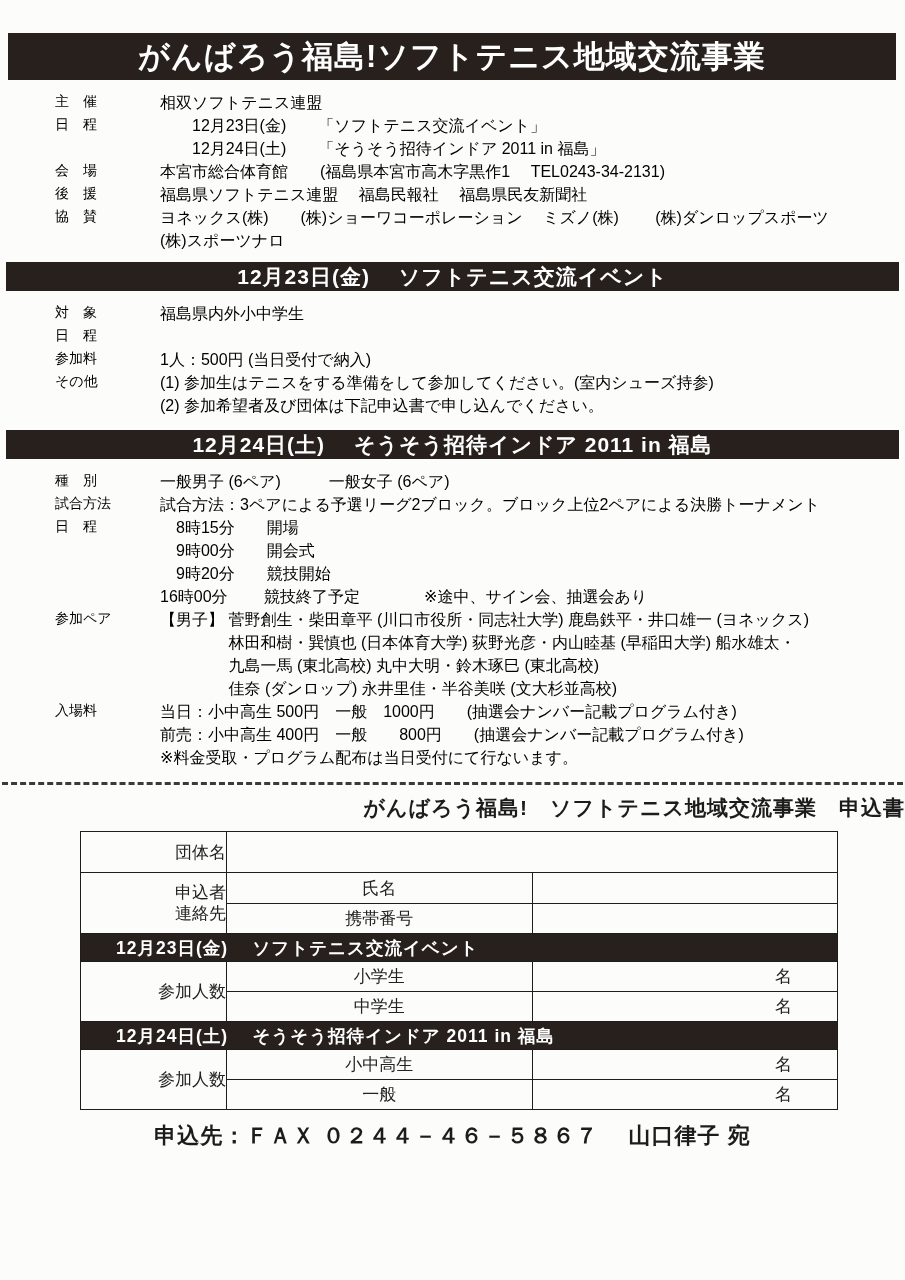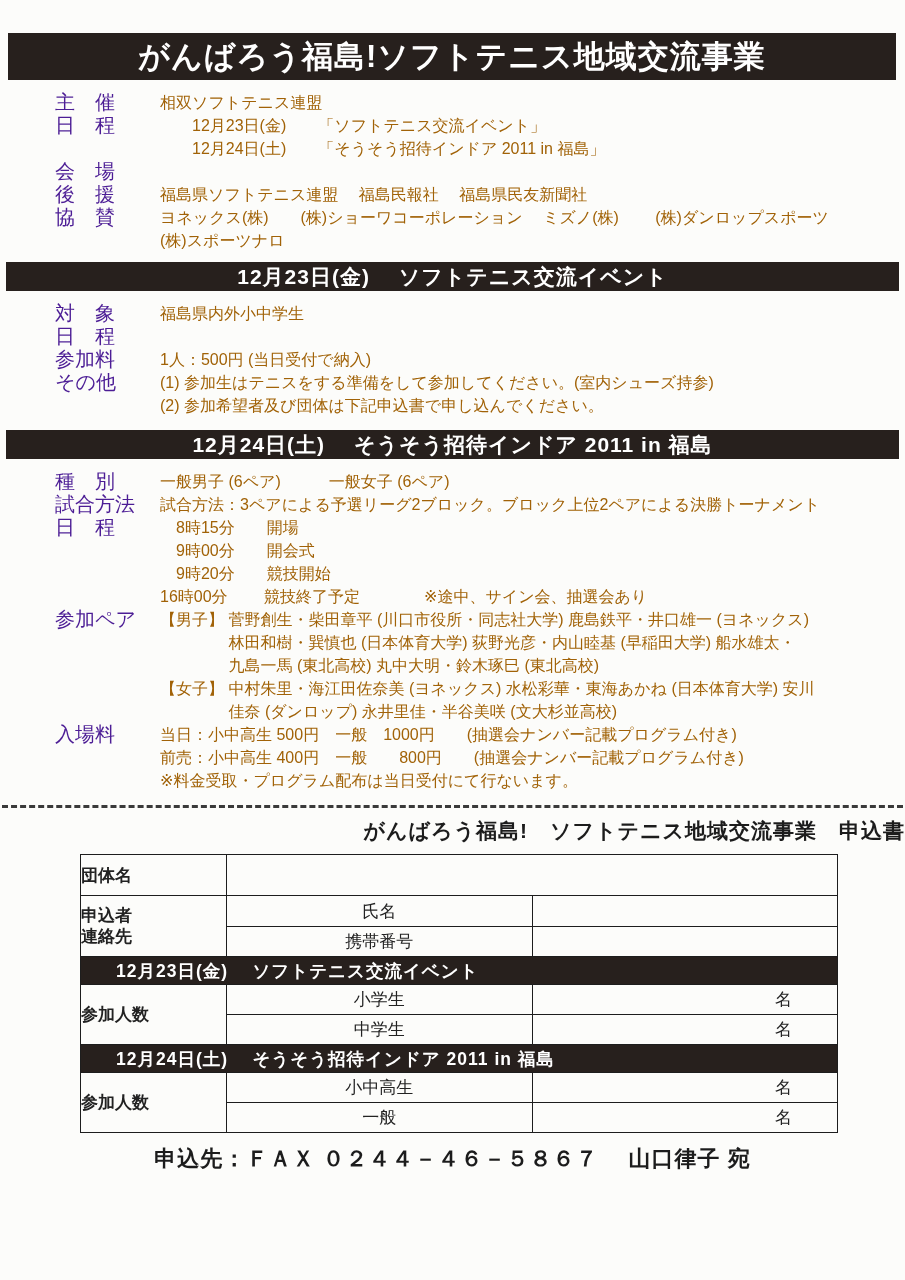--- a/index.html
+++ b/index.html
@@ -14,40 +14,40 @@
     font-weight:bold;display:flex;align-items:center;justify-content:center;
   }
   .main-banner{margin:33px 9px 0 8px;height:47px;font-size:31px;letter-spacing:1px;}
   .sub-banner{margin:0 6px;height:29px;font-size:21px;letter-spacing:1px;}
   .sub-banner.b2{margin-top:10px;}
   .sub-banner.b3{margin-top:13px;}
   
   .section{margin:11px 20px 0 55px;}
   .info-row{display:flex;align-items:flex-start;}
   .info-label{
-    flex:0 0 105px;font-size:20px;line-height:23px;white-space:pre;color:#4c1d95;
+    flex:0 0 105px;font-size:14px;line-height:23px;white-space:pre;color:#000000;font-family:Liberation Mono, monospace;
   }
   .info-content{flex:1;min-width:0;}
-  .info-line{font-size:16px;line-height:23px;white-space:pre;color:#a16207;}
+  .info-line{font-size:16px;line-height:23px;white-space:pre;color:#000000;}
   
   .cutline{margin:13px 2px 0 2px;border-top:3px dashed #3a3a3a;height:0;}
   
   .form-title{
     margin-top:9px;text-align:right;font-size:21px;font-weight:bold;
     letter-spacing:1px;color:#1c1c1c;white-space:pre;
   }
   .app-table{
     border-collapse:collapse;margin:9px auto 0 80px;width:758px;table-layout:fixed;
     background:transparent;
   }
   .app-table td{
     border:1.6px solid var(--table-border,#1d1d1d);font-size:17px;color:#222;
     padding:0;vertical-align:middle;
   }
-  .app-table td.c1{width:145px;text-align:left;white-space:pre-line;line-height:21px;font-weight:bold;}
+  .app-table td.c1{width:145px;text-align:right;white-space:pre-line;line-height:21px;}
   .app-table td.c2{width:135px;text-align:center;}
   .app-table td.c3{text-align:right;padding-right:45px;}
   .app-table tr.r-tall td{height:40px;}
   .app-table tr.r-mid td{height:30px;}
   .app-table tr.r-sub td{height:29px;}
   .app-table td.hdr{
     background:var(--banner-bg,#27201d);color:#fff;font-weight:bold;height:27px;
     text-align:left;padding-left:35px;font-size:17.5px;letter-spacing:1px;white-space:pre;
   }
   .fax-line{
@@ -73,20 +73,23 @@
       </div>
       <div class="info-row">
         <div class="info-label">日　程</div>
         <div class="info-content">
           <div class="info-line">　　12月23日(金)　　「ソフトテニス交流イベント」</div>
           <div class="info-line">　　12月24日(土)　　「そうそう招待インドア 2011 in 福島」</div>
         </div>
       </div>
       <div class="info-row">
         <div class="info-label">会　場</div>
+        <div class="info-content">
+          <div class="info-line">本宮市総合体育館　　(福島県本宮市高木字黒作1　 TEL0243-34-2131)</div>
+        </div>
       </div>
       <div class="info-row">
         <div class="info-label">後　援</div>
         <div class="info-content">
           <div class="info-line">福島県ソフトテニス連盟　 福島民報社　 福島県民友新聞社</div>
         </div>
       </div>
       <div class="info-row">
         <div class="info-label">協　賛</div>
         <div class="info-content">
@@ -150,21 +153,20 @@
           <div class="info-line">　9時20分　　競技開始</div>
           <div class="info-line">16時00分　　 競技終了予定　　　　※途中、サイン会、抽選会あり</div>
         </div>
       </div>
       <div class="info-row">
         <div class="info-label">参加ペア</div>
         <div class="info-content">
           <div class="info-line">【男子】 菅野創生・柴田章平 (川口市役所・同志社大学) 鹿島鉄平・井口雄一 (ヨネックス)</div>
           <div class="info-line">　　　　 林田和樹・巽慎也 (日本体育大学) 荻野光彦・内山睦基 (早稲田大学) 船水雄太・</div>
           <div class="info-line">　　　　 九島一馬 (東北高校) 丸中大明・鈴木琢巳 (東北高校)</div>
-          <div class="info-line">【女子】 中村朱里・海江田佐奈美 (ヨネックス) 水松彩華・東海あかね (日本体育大学) 安川</div>
           <div class="info-line">　　　　 佳奈 (ダンロップ) 永井里佳・半谷美咲 (文大杉並高校)</div>
         </div>
       </div>
       <div class="info-row">
         <div class="info-label">入場料</div>
         <div class="info-content">
           <div class="info-line">当日：小中高生 500円　一般　1000円　　(抽選会ナンバー記載プログラム付き)</div>
           <div class="info-line">前売：小中高生 400円　一般　　800円　　(抽選会ナンバー記載プログラム付き)</div>
           <div class="info-line">※料金受取・プログラム配布は当日受付にて行ないます。</div>
         </div>

